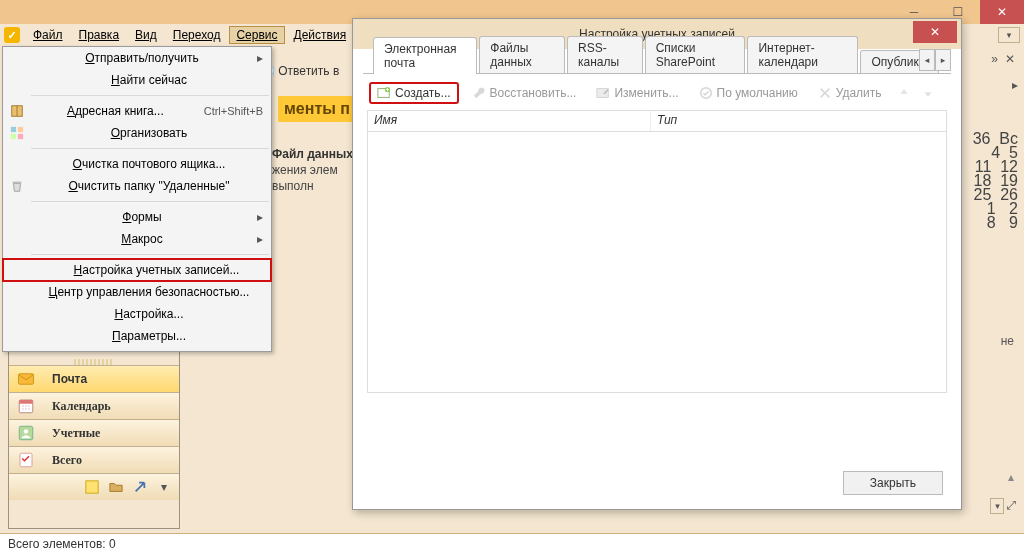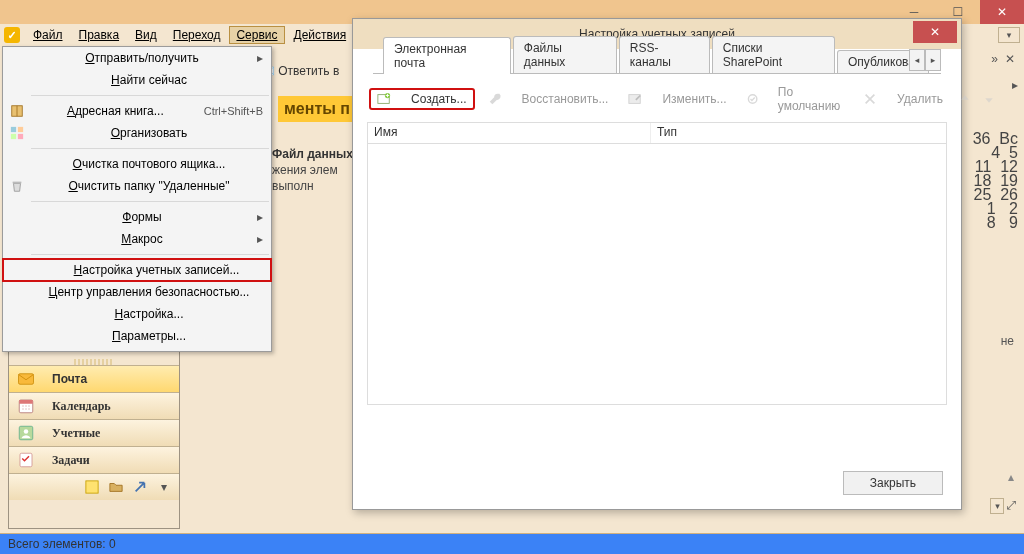--- a/index.html
+++ b/index.html
@@ -39,46 +39,46 @@
   .dd-short { color: #555; font-size: 11px; }
 
   
   .dialog { position: absolute; left: 352px; top: 18px; width: 608px; height: 490px; background: #ffffff; border: 1px solid #999; box-shadow: 2px 3px 8px rgba(0,0,0,.25); z-index: 10; }
   .dlg-titlebar { height: 30px; background: #efdec0; display: flex; align-items: center; position: relative; }
   .dlg-title { position: absolute; left: 0; right: 0; text-align: center; color: #333; font-size: 12px; }
   .dlg-close-btn { position: absolute; right: 4px; top: 2px; width: 44px; height: 22px; background: #c75050; color: white; display: flex; align-items: center; justify-content: center; }
   .dlg-header { padding: 12px 22px 12px 22px; }
   .dlg-header .h1 { font-weight: bold; font-size: 12px; color: #333; }
   .dlg-header .desc { color: #444; margin-top: 4px; max-width: 560px; font-size: 12px; line-height: 14px;}
-  .tabs-bar { display: flex; align-items: flex-end; height: 24px; padding: 0 10px; position: relative; border-bottom: 1px solid #bbb; margin: 0 20px;}
+  .tabs-bar { display: flex; align-items: flex-end; height: 24px; padding: 0 10px; position: relative; border-bottom: 1px solid #bbb; margin: 0 10px;}
   .tab { padding: 4px 10px; border: 1px solid #bbb; border-bottom: none; margin-right: 2px; background: #f4f4f4; color: #333; font-size: 12px; border-radius: 3px 3px 0 0; }
   .tab.active { background: #fff; position: relative; top: 1px; }
   .tab-nav { position: absolute; right: 0; top: 0; display: flex; gap: 0; }
   .tab-nav .ar { width: 14px; height: 20px; border: 1px solid #bbb; background: #f3f3f3; display:flex; align-items:center; justify-content:center; font-size: 9px; color:#555;}
   .toolbar { display: flex; align-items: center; gap: 6px; padding: 8px 16px 6px 16px; }
-  .tbtn { display: flex; align-items: center; gap: 20px; padding: 2px 6px; border: 1px solid transparent; border-radius: 3px; color: #999; }
+  .tbtn { display: flex; align-items: center; gap: 4px; padding: 2px 6px; border: 1px solid transparent; border-radius: 3px; color: #999; }
   .tbtn svg { opacity: .55; }
   .tbtn.primary { color: #333; border: 2px solid #d01010; padding: 2px 6px; }
   .tbtn.primary svg { opacity: 1; }
-  .list-head { display: flex; margin: 0 14px; height: 20px; border: 1px solid #ddd; background: #fff; }
+  .list-head { display: flex; margin: 0 14px; height: 20px; border: 1px solid #ddd; background: #fff; font-style: italic; }
   .list-head div { padding: 2px 6px; font-size: 12px; color: #333; }
   .col-name { width: 270px; border-right: 1px solid #eee;}
   .list-body { margin: 0 14px; height: 260px; border: 1px solid #ddd; border-top: none; background: #fff; }
   .dlg-footer { position: absolute; bottom: 14px; right: 18px; }
   .btn { min-width: 70px; padding: 4px 26px; background: #f1f1f1; border: 1px solid #bbb; font-size: 12px; color: #333; }
 
   
   .right-slice { position: absolute; right: 0; top: 24px; width: 60px; bottom: 20px; background: #f4e6d0;}
   .right-tabs { height: 22px; display: flex; align-items: center; justify-content: flex-end; padding: 0 4px; gap: 4px;}
   .ttiny { width: 12px; height: 14px; border: 1px solid #c0b090; display:flex;align-items:center;justify-content:center;font-size:9px;color:#555;}
   .x-cell { width: 16px; height: 16px; display:flex;align-items:center;justify-content:center; color:#555;}
   .cal-nums { margin-top: 36px; padding:4px 6px; font-size:16px; color:#444; line-height:14px; text-align:right;}
   .cal-nums div { white-space: pre; }
 
-  .status { position: absolute; left: 0; right: 0; bottom: 0; height: 20px; background: #3b82f6; border-top: 1px solid #d0b080; display: flex; align-items: center; padding: 0 8px; color: #333; font-size: 12px;}
+  .status { position: absolute; left: 0; right: 0; bottom: 0; height: 20px; background: #ffffff; border-top: 1px solid #d0b080; display: flex; align-items: center; padding: 0 8px; color: #333; font-size: 12px;}
 </style>
 </head>
 <body>
 
 <div class="titlebar">
   <div class="win-btn">─</div>
   <div class="win-btn">☐</div>
   <div class="win-btn close">✕</div>
 </div>
 
@@ -127,21 +127,21 @@
           <circle cx="12" cy="10" r="3" fill="#fff"></circle>
           <path d="M6 19c1-3 4-4 6-4s5 1 6 4" fill="#fff"></path>
         </svg>
       <span>Учетные</span>
     </div>
     <div class="nav-section normal">
       <svg class="nav-icon" viewBox="0 0 24 24">
           <rect x="4" y="3" width="16" height="18" rx="2" fill="#fff" stroke="#c88"></rect>
           <path d="M7 10l3 3 6-6" stroke="#d33" fill="none" stroke-width="2"></path>
         </svg>
-      <span>Задачи</span>
+      <span>Всего</span>
     </div>
     <div class="nav-btns">
       <span class="nav-small">
           <svg width="14" height="14" viewBox="0 0 16 16">
             <rect width="14" height="14" x="1" y="1" fill="#ffe270" stroke="#c9a000"></rect>
           </svg>
         </span>
       <span class="nav-small">
           <svg width="14" height="14" viewBox="0 0 16 16">
             <path d="M1 4h5l2 2h7v7H1z" fill="#d8b060" stroke="#a07020"></path>
@@ -264,20 +264,21 @@
 <div class="dialog">
   <div class="dlg-titlebar">
     <span class="dlg-title">Настройка учетных записей</span>
     <span class="dlg-close-btn">✕</span>
   </div>
   <div class="tabs-bar">
     <div class="tab active">Электронная почта</div>
     <div class="tab">Файлы данных</div>
     <div class="tab">RSS-каналы</div>
     <div class="tab">Списки SharePoint</div>
+    <div class="tab">Интернет-календари</div>
     <div class="tab" style="max-width:70px;overflow:hidden;">Опубликован</div>
     <div class="tab-nav">
       <span class="ar">◂</span>
       <span class="ar">▸</span>
     </div>
   </div>
   <div class="toolbar">
     <span class="tbtn primary">
       <svg width="14" height="14" viewBox="0 0 16 16">
           <rect x="1" y="3" width="13" height="10" fill="#fff" stroke="#8a6"></rect>

